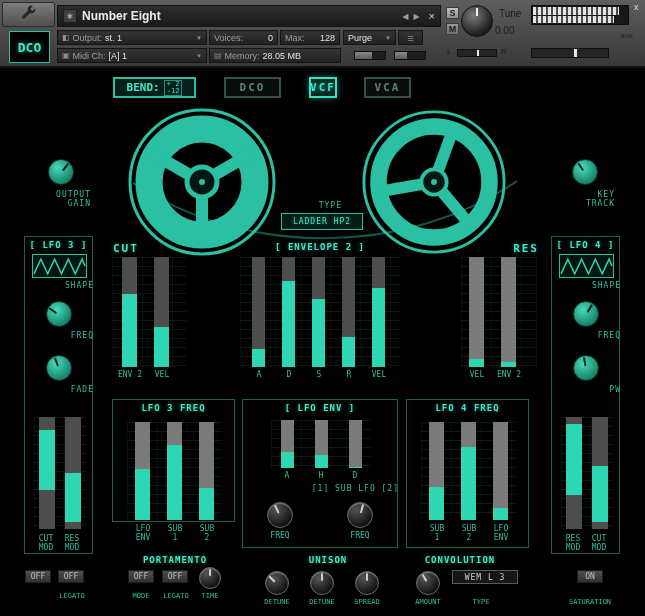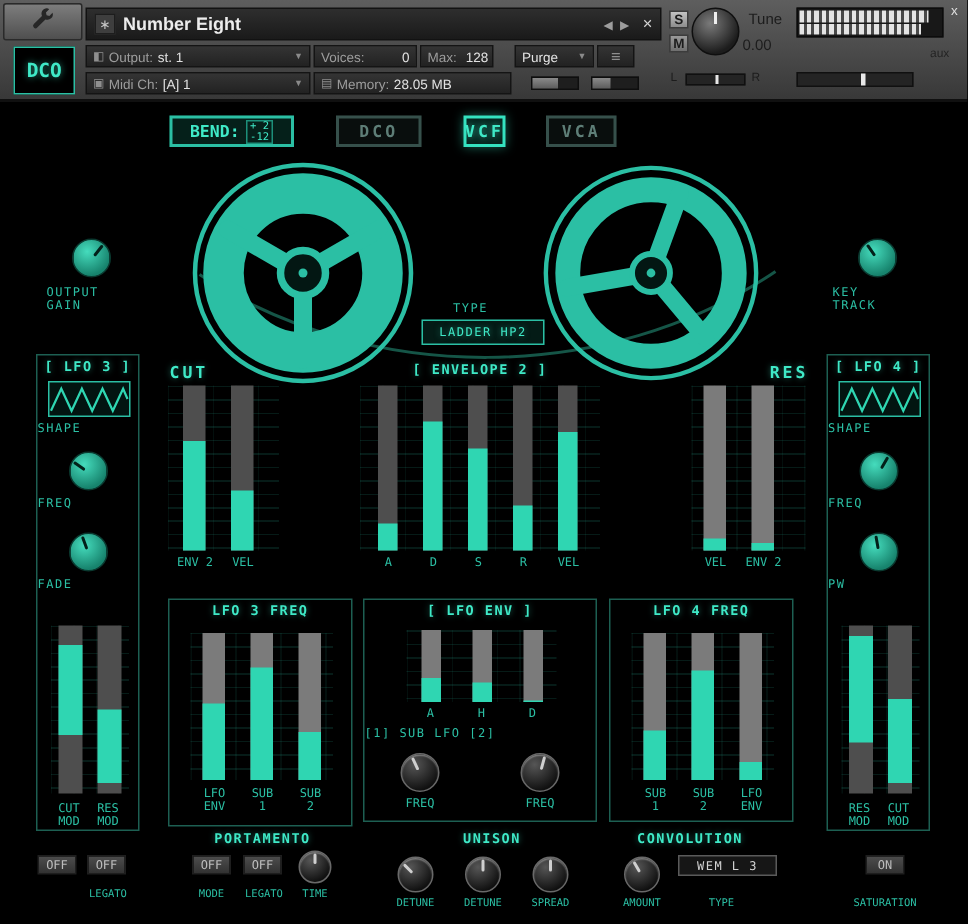--- a/index.html
+++ b/index.html
@@ -60,21 +60,21 @@
   .bend{position:absolute;left:113px;top:77px;width:83px;height:21px;border:2px solid #2bbfa4;
     background:#05201a;display:flex;align-items:center;justify-content:center;gap:4px;cursor:pointer}
   .bend .bl{color:#3fe9c7;font-weight:bold;font-size:11px}
   .bend .nums{display:flex;flex-direction:column;border:1px solid #1d8f7a;padding:0 2px}
   .bend .nums span{color:#3fe9c7;font-size:7px;line-height:7px}
 
   .sec-title{position:absolute;font-size:9px;font-weight:bold;color:#3fe9c7;
     letter-spacing:1px;text-align:center;text-shadow:0 0 4px rgba(63,233,199,.45)}
   .big-title{font-size:11px;letter-spacing:2px}
   .sm-label{position:absolute;font-size:8px;color:#2bbfa4;letter-spacing:1px;
-    text-align:left;line-height:9px}
+    text-align:right;line-height:9px}
   .blabel{position:absolute;font-size:8px;color:#2bbfa4;text-align:center;line-height:9px}
 
   .panel{position:absolute;border:1px solid #1d5f52;background:#000}
   .ptitle{position:absolute;left:0;top:3px;width:100%;text-align:center;font-size:9px;
     font-weight:bold;color:#3fe9c7;letter-spacing:1px;text-shadow:0 0 4px rgba(63,233,199,.45)}
 
   .chart{position:absolute;background-image:
     repeating-linear-gradient(to bottom,rgba(43,191,164,.14) 0 1px,transparent 1px 9px),
     repeating-linear-gradient(to right,rgba(43,191,164,.08) 0 1px,transparent 1px 15px)}
   .bar{position:absolute;top:0;bottom:0;background:#4e4e4e}
@@ -132,21 +132,21 @@
       <span class="hlabel">Output:</span>
       <span class="hvalue">st. 1</span>
       <span class="sp"></span>
       <span class="harrow">▼</span>
     </div>
     <div class="hbox" style="left:209px;top:30px;width:69px">
       <span class="hlabel">Voices:</span>
       <span class="sp"></span>
       <span class="hvalue">0</span>
     </div>
-    <div class="hbox" style="left:280px;top:30px;width:49px">
+    <div class="hbox" style="left:280px;top:30px;width:60px">
       <span class="hlabel">Max:</span>
       <span class="sp"></span>
       <span class="hvalue">128</span>
     </div>
     <div class="hbox" style="left:343px;top:30px;width:53px">
       <span class="hvalue">Purge</span>
       <span class="sp"></span>
       <span class="harrow">▼</span>
     </div>
     <div class="hbox" style="left:398px;top:30px;width:25px;justify-content:center">
@@ -365,21 +365,21 @@
     <div class="bar" style="left:8px;width:15px">
         <div class="fill" style="top: 93%; height: 7%;"></div>
       </div>
     <div class="bar" style="left:40px;width:15px">
         <div class="fill" style="top: 95%; height: 5%;"></div>
       </div>
   </div>
   <div class="blabel" style="left:459px;top:370px;width:36px">VEL</div>
   <div class="blabel" style="left:491px;top:370px;width:36px">ENV 2</div>
 
-  <div class="panel" style="left:112px;top:399px;width:123px;height:152px">
+  <div class="panel" style="left:112px;top:399px;width:123px;height:123px">
     <div class="ptitle">LFO 3 FREQ</div>
     <div class="chart lt" style="left:14px;top:22px;width:95px;height:98px">
       <div class="bar" style="left:8px;width:15px">
           <div class="fill" style="top: 48%; height: 52%;"></div>
         </div>
       <div class="bar" style="left:40px;width:15px">
           <div class="fill" style="top: 23%; height: 77%;"></div>
         </div>
       <div class="bar" style="left:72px;width:15px">
           <div class="fill" style="top: 67%; height: 33%;"></div>

